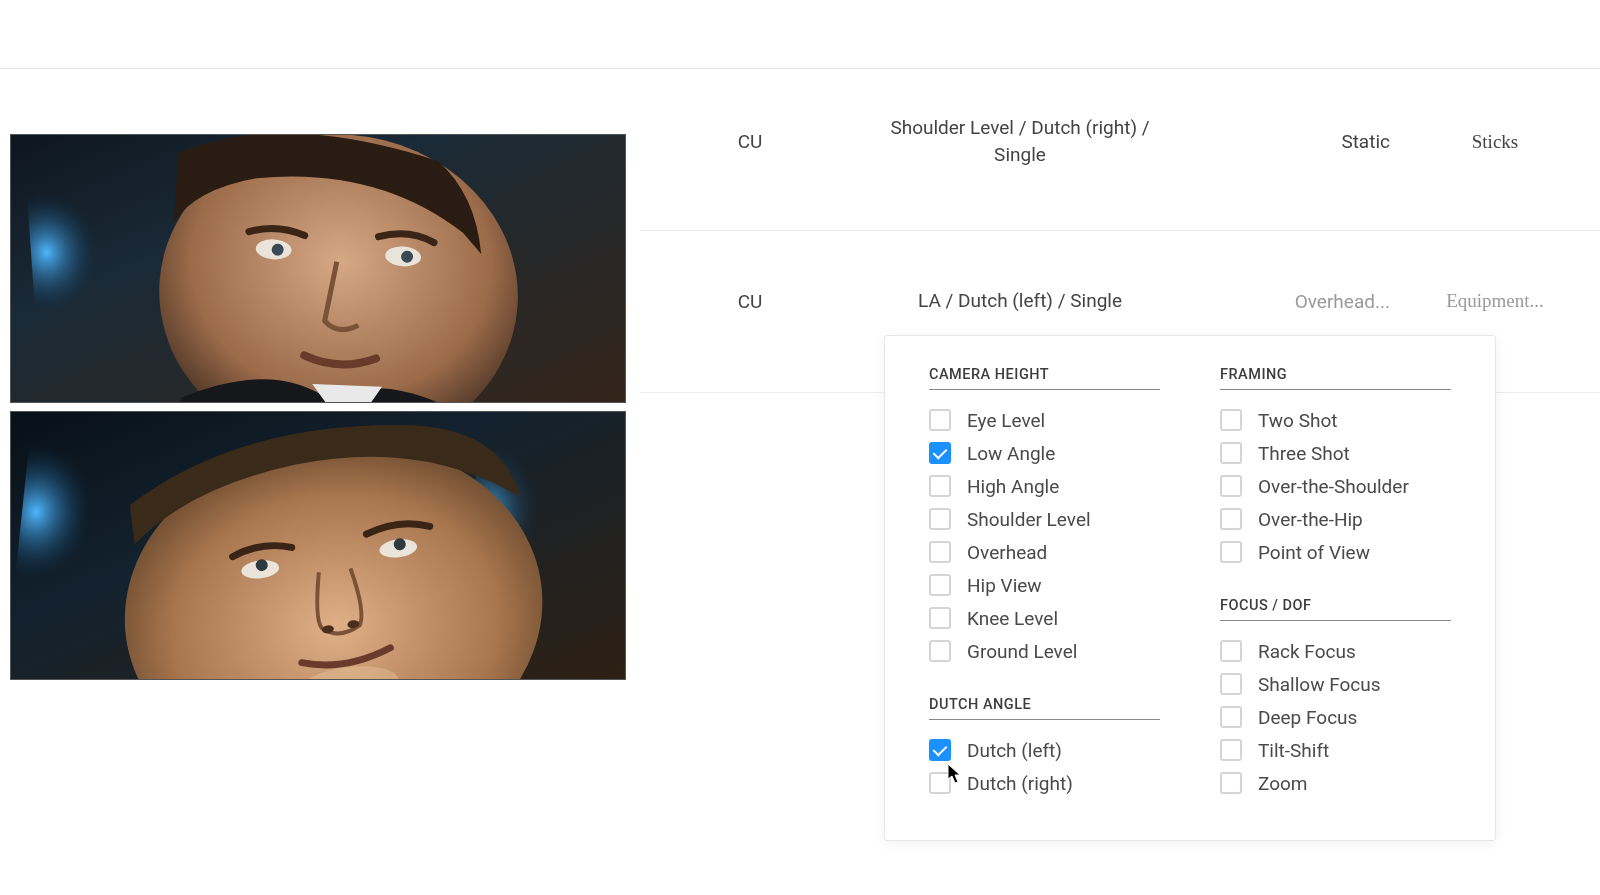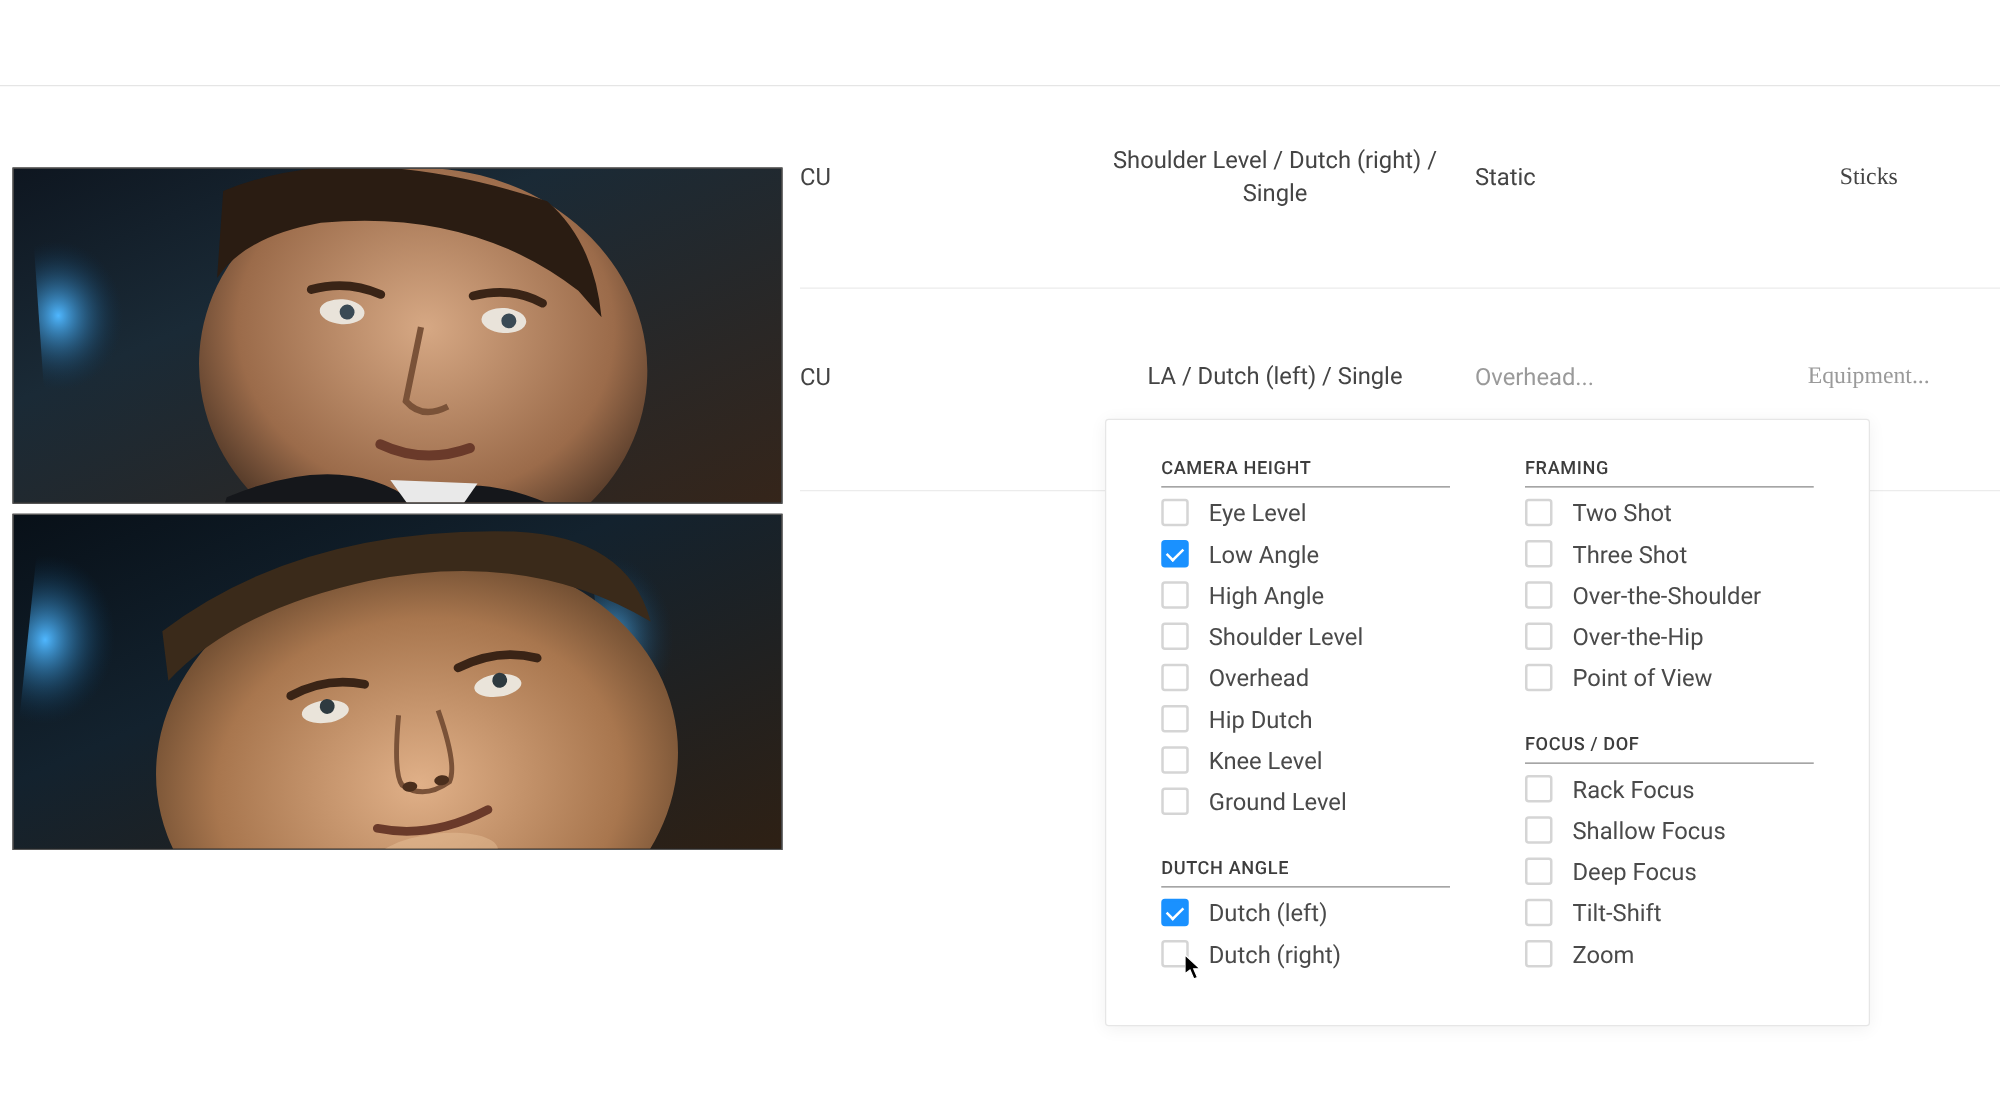--- a/index.html
+++ b/index.html
@@ -50,23 +50,23 @@
   .row-divider {
     position: absolute;
     left: 640px;
     right: 0;
     height: 1px;
     background: #ececec;
   }
   .row-divider1 { top: 230px; }
   .row-divider2 { top: 392px; }
 
-  .col-size  { width: 220px; }
+  .col-size  { width: 220px; text-align: center; }
   .col-angle { width: 320px; text-align: center; padding: 0 8px; line-height: 1.4; }
-  .col-move  { width: 210px; text-align: left; }
+  .col-move  { width: 210px; text-align: right; }
   .col-equip { width: 210px; text-align: center; font-family: Liberation Serif, serif; }
   .placeholder { color: #9a9a9a; }
 
   .panel {
     position: absolute;
     top: 335px;
     left: 884px;
     width: 612px;
     background: #ffffff;
     border: 1px solid #e6e6e6;
@@ -78,21 +78,21 @@
     font-size: 19px;
   }
   .panel-col { flex: 1; min-width: 0; }
   .section-header {
     font-size: 14.5px;
     letter-spacing: 0.5px;
     color: #3d3d3d;
     font-weight: 500;
     border-bottom: 1px solid #888;
     padding-bottom: 6px;
-    margin-bottom: 4px;
+    margin-bottom: 14px;
     margin-top: 0;
   }
   .section-header.gap-above { margin-top: 28px; }
   .opt {
     display: flex;
     align-items: flex-start;
     gap: 16px;
     padding: 5px 0;
     cursor: pointer;
     color: #4a4a4a;
@@ -261,21 +261,21 @@
         <div class="opt">
           <span class="cb"></span>
           <span>Shoulder Level</span>
         </div>
         <div class="opt">
           <span class="cb"></span>
           <span>Overhead</span>
         </div>
         <div class="opt">
           <span class="cb"></span>
-          <span>Hip Dutch</span>
+          <span>Hip View</span>
         </div>
         <div class="opt">
           <span class="cb"></span>
           <span>Knee Level</span>
         </div>
         <div class="opt">
           <span class="cb"></span>
           <span>Ground Level</span>
         </div>
       </div>

